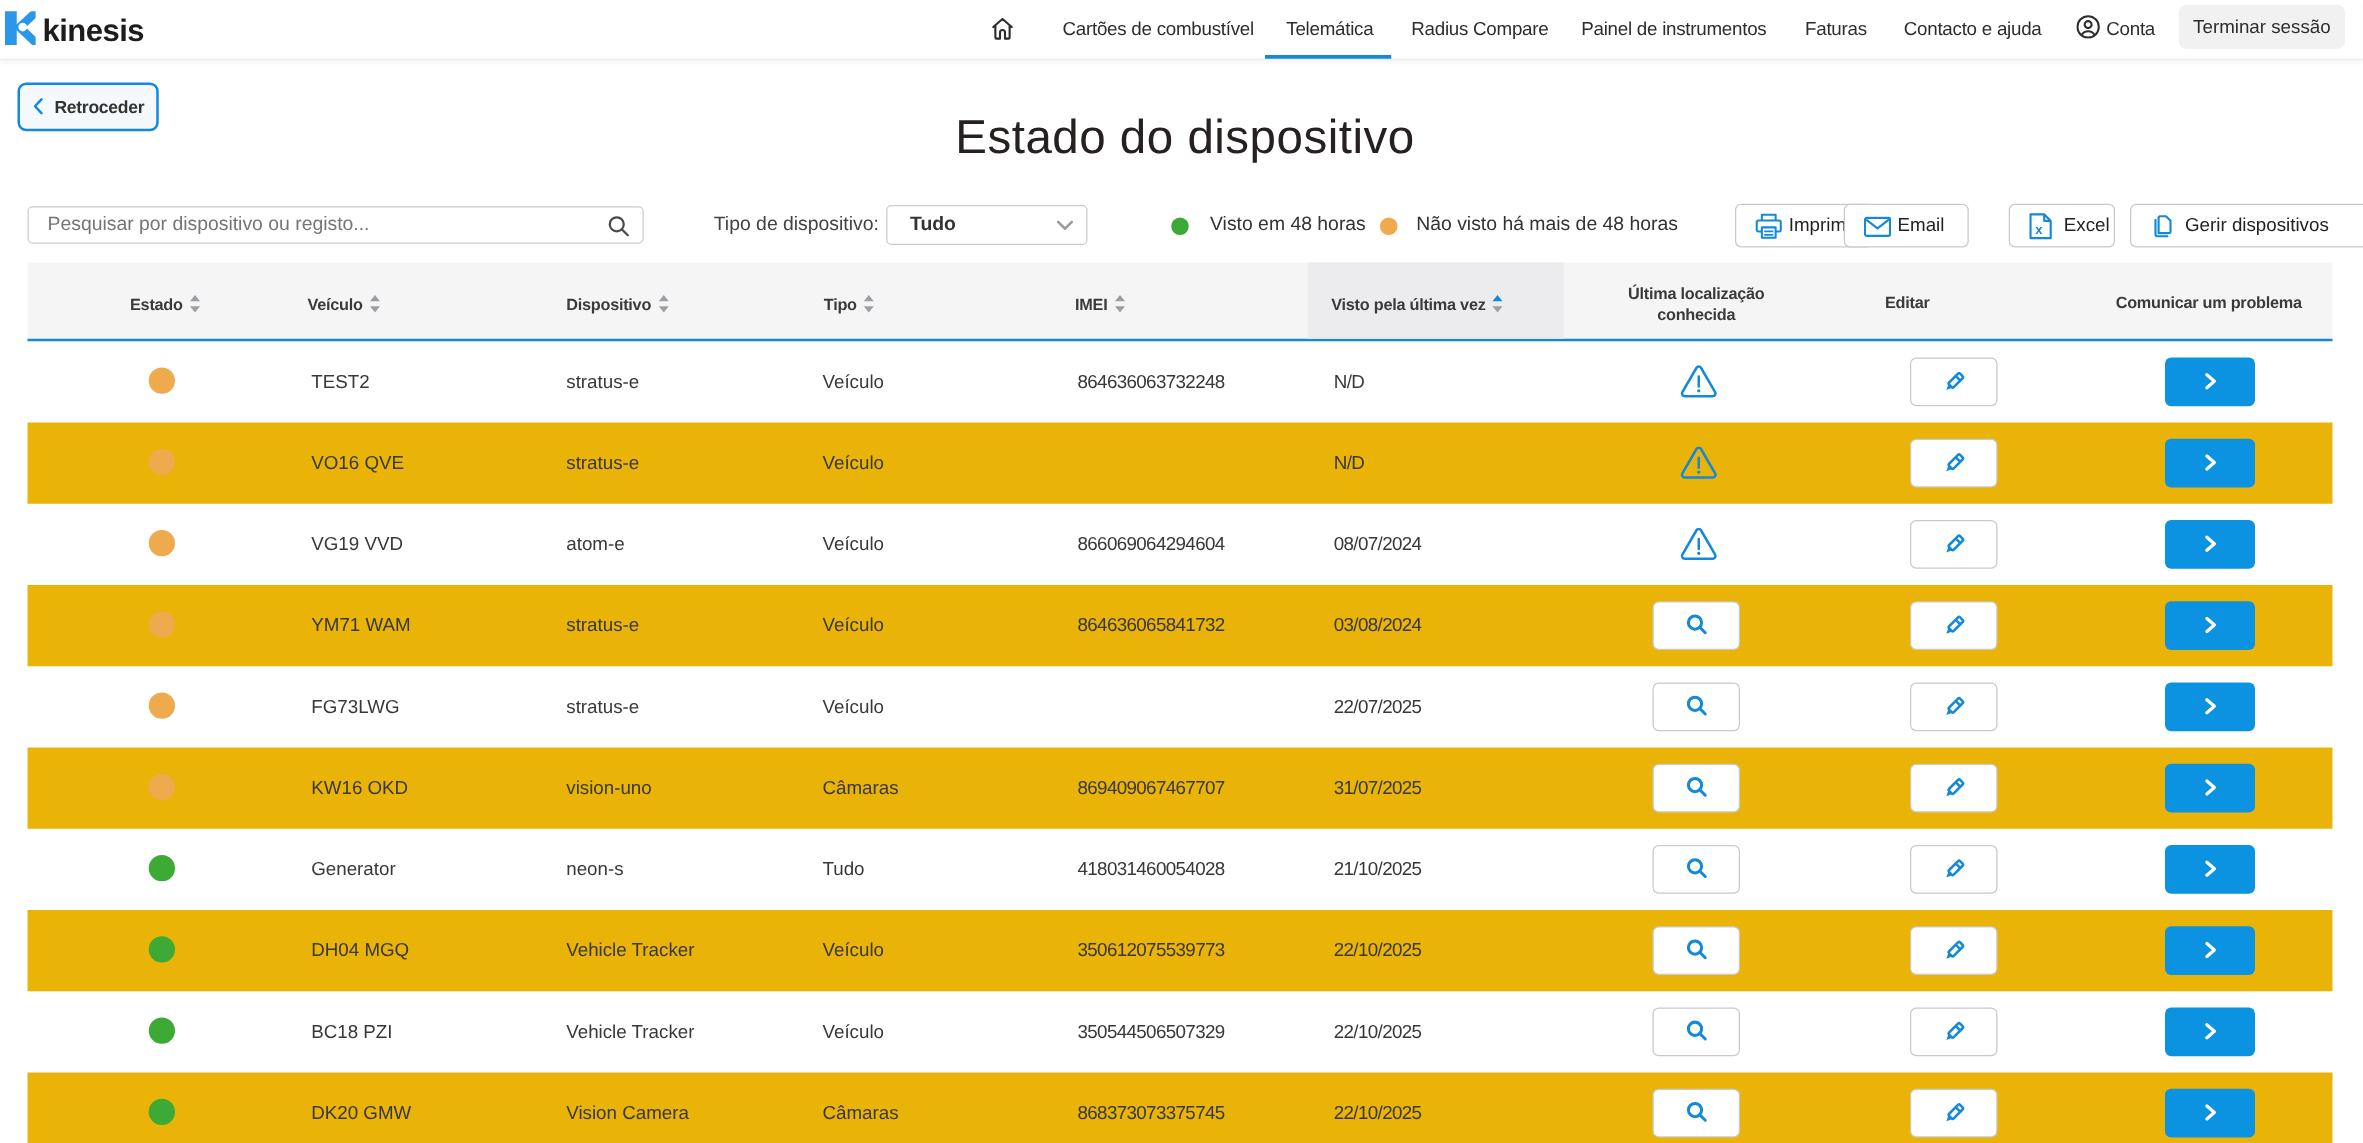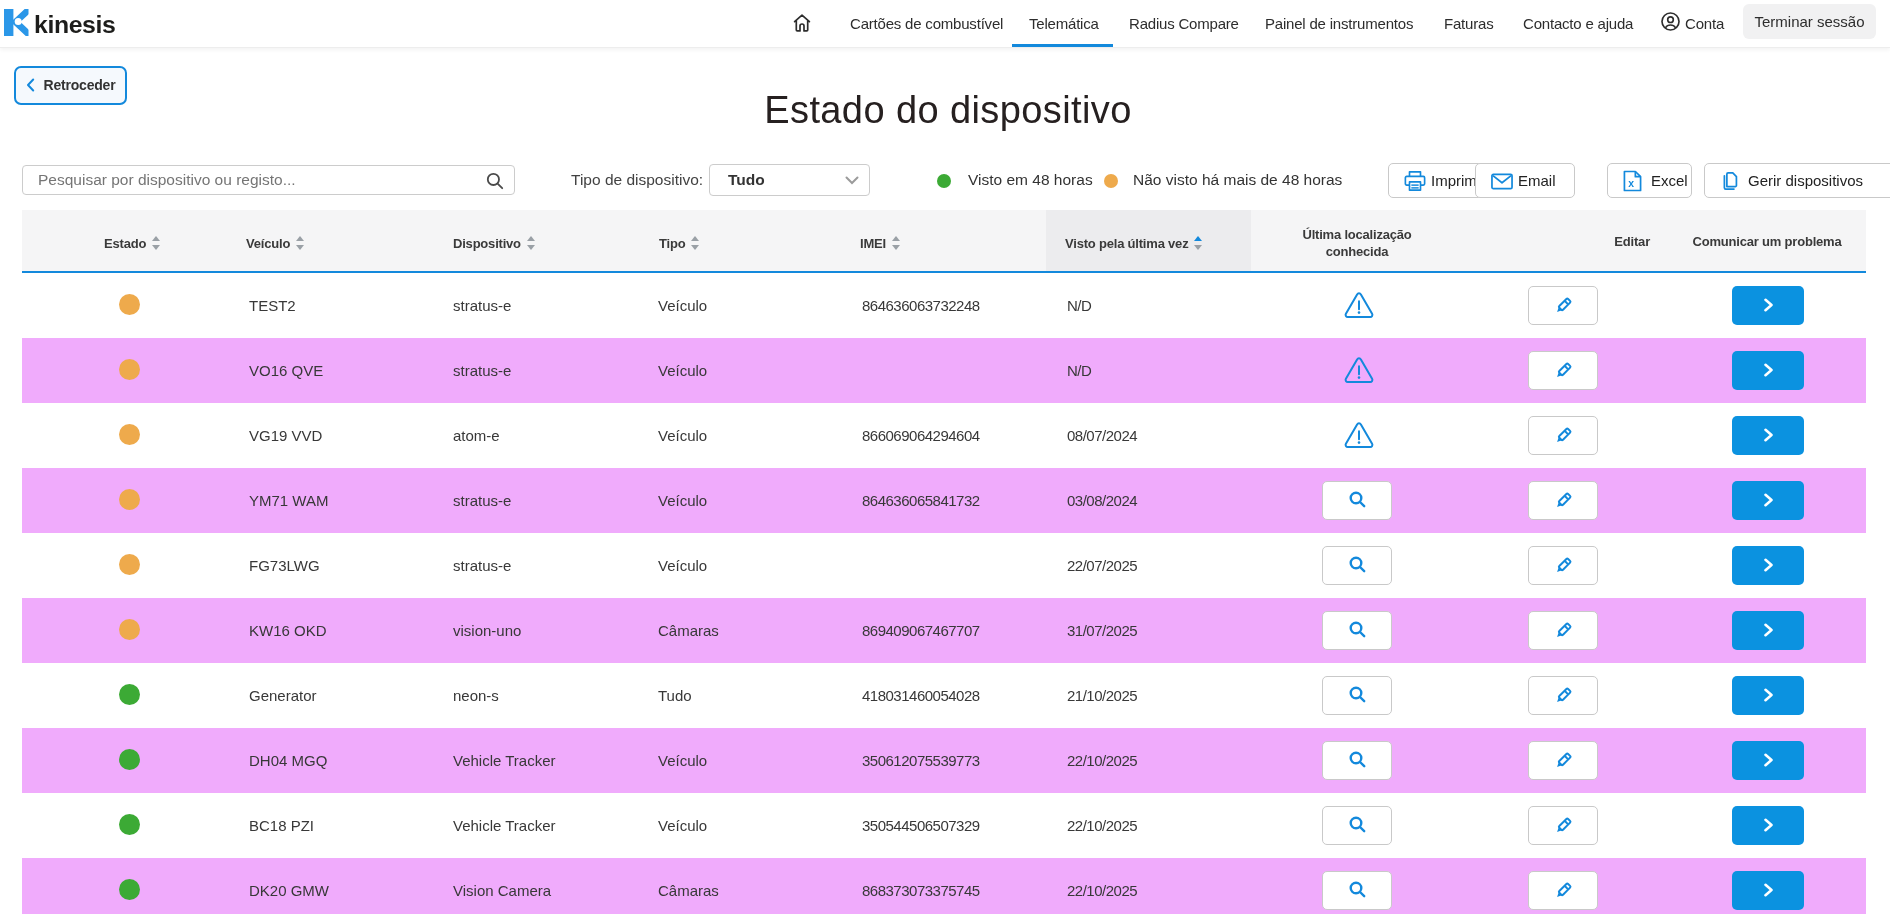--- a/index.html
+++ b/index.html
@@ -40,21 +40,21 @@
      letter-spacing:-0.2px; }
   .hl { position:absolute; left:1024px; top:0; width:205px; height:61px; background:#ececee; }
   .sort { position:relative; display:inline-block; width:9px; height:14px; margin-left:6px; top:2px;}
   .tri-up { position:absolute; left:0; top:0; width:0; height:0;
      border-left:4.5px solid transparent; border-right:4.5px solid transparent;
      border-bottom:5.5px solid #9aa0a6; }
   .tri-dn { position:absolute; left:0; bottom:0; width:0; height:0;
      border-left:4.5px solid transparent; border-right:4.5px solid transparent;
      border-top:5.5px solid #9aa0a6; }
   .row { position:absolute; left:22px; width:1844px; height:65px; }
-  .row.even { background:#f0abfc; }
+  .row.even { background:#eab308; }
   .cell { position:absolute; top:0; line-height:65px; font-size:15px; color:#383838; white-space:nowrap;}
   .num { letter-spacing:-0.5px; }
   .rdot { position:absolute; left:97px; top:21px; width:21px; height:21px; border-radius:50%; }
   .o { background:#eeaa4c; } .g { background:#3caa35; }
   .loc-warn { position:absolute; left:1322px; top:19px; }
   .sqbtn { position:absolute; top:13px; width:70px; height:39px; background:#fff;
      border:1px solid #c9c9c9; border-radius:5px; text-align:center; }
   .sqbtn svg { margin-top:9px; }
   .bluebtn { position:absolute; left:1710px; top:13px; width:72px; height:39px;
      background:#0b92e0; border-radius:5px; text-align:center; }
@@ -149,21 +149,21 @@
   </div>
 <div class="thead">
     <div class="hl"></div>
 <div class="th" style="left:82px;top:24px">Estado<span class="sort"><span class="tri-up" style="border-bottom-color:#9aa0a6"></span><span class="tri-dn"></span></span></div>
 <div class="th" style="left:224px;top:24px">Veículo<span class="sort"><span class="tri-up" style="border-bottom-color:#9aa0a6"></span><span class="tri-dn"></span></span></div>
 <div class="th" style="left:431px;top:24px">Dispositivo<span class="sort"><span class="tri-up" style="border-bottom-color:#9aa0a6"></span><span class="tri-dn"></span></span></div>
 <div class="th" style="left:637px;top:24px">Tipo<span class="sort"><span class="tri-up" style="border-bottom-color:#9aa0a6"></span><span class="tri-dn"></span></span></div>
 <div class="th" style="left:838px;top:24px">IMEI<span class="sort"><span class="tri-up" style="border-bottom-color:#9aa0a6"></span><span class="tri-dn"></span></span></div>
 <div class="th" style="left:1043px;top:24px">Visto pela última vez<span class="sort"><span class="tri-up" style="border-bottom-color:#1389dc"></span><span class="tri-dn"></span></span></div>
 <div class="th" style="left:1230px;top:16px;width:210px;text-align:center;line-height:17px">Última localização<br>conhecida</div>
-<div class="th" style="left:1518px;top:24px;width:110px;text-align:right">Editar</div>
+<div class="th" style="left:1486px;top:24px;width:110px;text-align:left">Editar</div>
 <div class="th" style="left:1640px;top:24px;width:210px;text-align:center">Comunicar um problema</div>
 </div>
 <div class="row odd" style="top:273px">
 <div class="rdot o"></div>
 <div class="cell" style="left:227px">TEST2</div>
 <div class="cell" style="left:431px">stratus-e</div>
 <div class="cell" style="left:636px">Veículo</div>
 <div class="cell num" style="left:840px">864636063732248</div>
 <div class="cell num" style="left:1045px">N/D</div>
 <svg class="loc-warn" width="30" height="27" viewBox="0 0 30 27">

